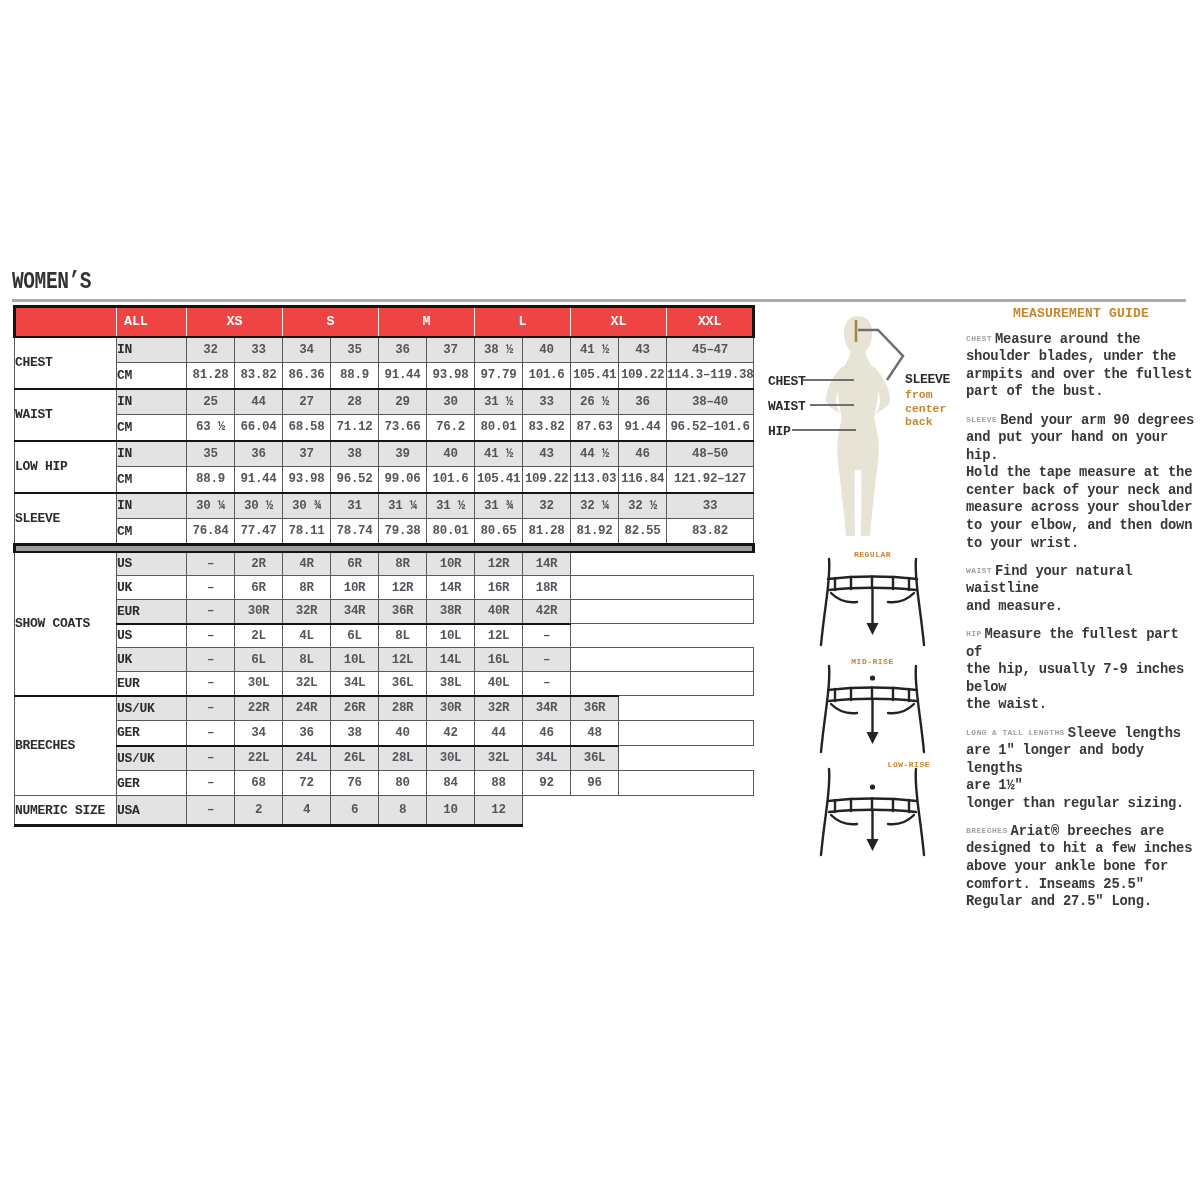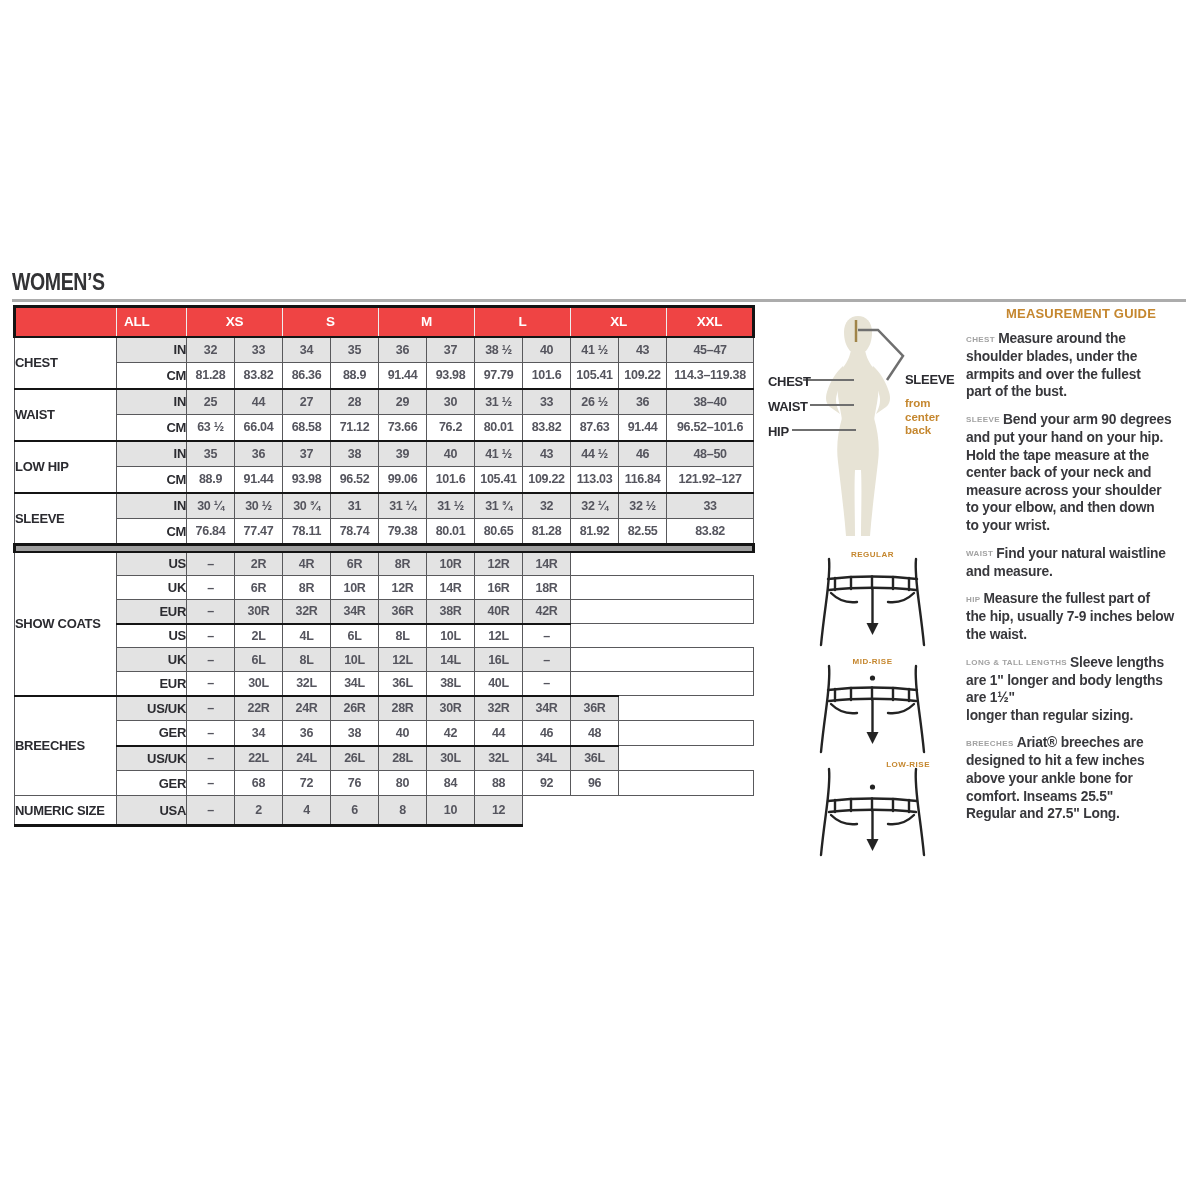--- a/index.html
+++ b/index.html
@@ -1,55 +1,55 @@
 <!DOCTYPE html>
 <html><head>
 <meta charset="utf-8">
 <style>
   html,body{margin:0;padding:0;background:#fff;}
   .canvas{position:relative;width:1200px;height:1200px;background:#fff;overflow:hidden;
-          font-family:Liberation Sans, sans-serif;border-radius:31px;-webkit-font-smoothing:antialiased;}
+          font-family:Liberation Mono, monospace;border-radius:31px;-webkit-font-smoothing:antialiased;}
 
   
   .page-title{position:absolute;left:12px;top:269px;font-size:23px;font-weight:900;color:#333335;
               letter-spacing:-0.5px;transform:scaleX(0.85);transform-origin:left center;margin:0;}
   .title-rule{position:absolute;left:12px;top:299px;width:1174px;height:3px;background:#acacac;}
 
   
   table.size{position:absolute;left:13px;top:305px;border-collapse:collapse;table-layout:fixed;width:739px;}
   table.size th,table.size td{border:1px solid #59595c;padding:0;overflow:hidden;white-space:nowrap;}
   table.size th{background:#ef4444;color:#fff;font-size:13.5px;font-weight:800;letter-spacing:-0.2px;
       border-top:3px solid #141414;border-bottom:2px solid #141414;
       border-left:1.5px solid #ededed;border-right:1.5px solid #ededed;text-align:center;}
   table.size th.blank{border-left:3px solid #141414;}
   table.size th.all{text-align:left;padding-left:7px;}
   table.size th.last{border-right:3px solid #141414;}
   tr.hdr{height:30px;}
   tr.meas{height:26px;} tr.sc{height:24px;} tr.br{height:25px;}
   tr.numeric{height:30px;}
   td.sec{border-left:3px solid #141414;border-right:2px solid #141414;background:#fff;
          font-weight:800;font-size:13px;color:#2b2b30;text-align:left;padding-left:7px;letter-spacing:-0.3px;}
-  td.unit{font-weight:800;font-size:13px;color:#2b2b30;text-align:right;padding-left:7px;background:#fff;letter-spacing:-0.3px;}
+  td.unit{font-weight:800;font-size:13px;color:#2b2b30;text-align:left;padding-left:7px;background:#fff;letter-spacing:-0.3px;}
   td.val{font-weight:700;font-size:12.5px;color:#55555e;text-align:center;background:#fff;letter-spacing:-0.3px;}
   tr.shade td.unit,tr.shade td.val{background:#e3e3e3;}
   tr.gtop td{border-top:2px solid #141414;}
   tr.numeric td{border-top:1px solid #15803d;border-bottom:3px solid #141414;}
   td.edge{border-right:3px solid #141414;}
   td.bthick{border-bottom:3px solid #141414;margin-top:8px;}
   td.void,tr.gtop td.void,tr.numeric td.void{border:none;background:#fff;}
   tr.seprow{height:7px;}
   tr.seprow td{background:#9e9e9e;border-left:3px solid #141414;border-right:3px solid #141414;
                border-top:3px solid #141414;border-bottom:2px solid #141414;}
 
   
   .fig-area{position:absolute;left:760px;top:310px;width:200px;height:235px;}
   .fig-label{position:absolute;font-weight:800;color:#2b2b30;font-size:13px;letter-spacing:-0.3px;}
   .lbl-chest{left:768px;top:374px;} .lbl-waist{left:768px;top:399px;} .lbl-hip{left:768px;top:424px;}
   .lbl-sleeve{left:905px;top:372px;}
-  .lbl-sleeve-sub{position:absolute;left:905px;top:397px;color:#c5872f;font-weight:800;font-size:11.5px;
+  .lbl-sleeve-sub{position:absolute;left:905px;top:388px;color:#c5872f;font-weight:800;font-size:11.5px;
                   line-height:13.5px;white-space:pre-line;}
 
   
   .bfig{position:absolute;width:115px;height:105px;text-align:center;}
   .bfig-1{left:815px;top:545px;} .bfig-2{left:815px;top:652px;} .bfig-3{left:815px;top:755px;text-align:right;}
   .bfig .blabel{position:absolute;left:0;right:0;top:5px;color:#c5872f;font-weight:800;font-size:8px;letter-spacing:0.5px;}
   .bfig svg{position:absolute;left:0;top:0;}
 
   
   .guide{position:absolute;left:966px;top:306px;width:230px;}

